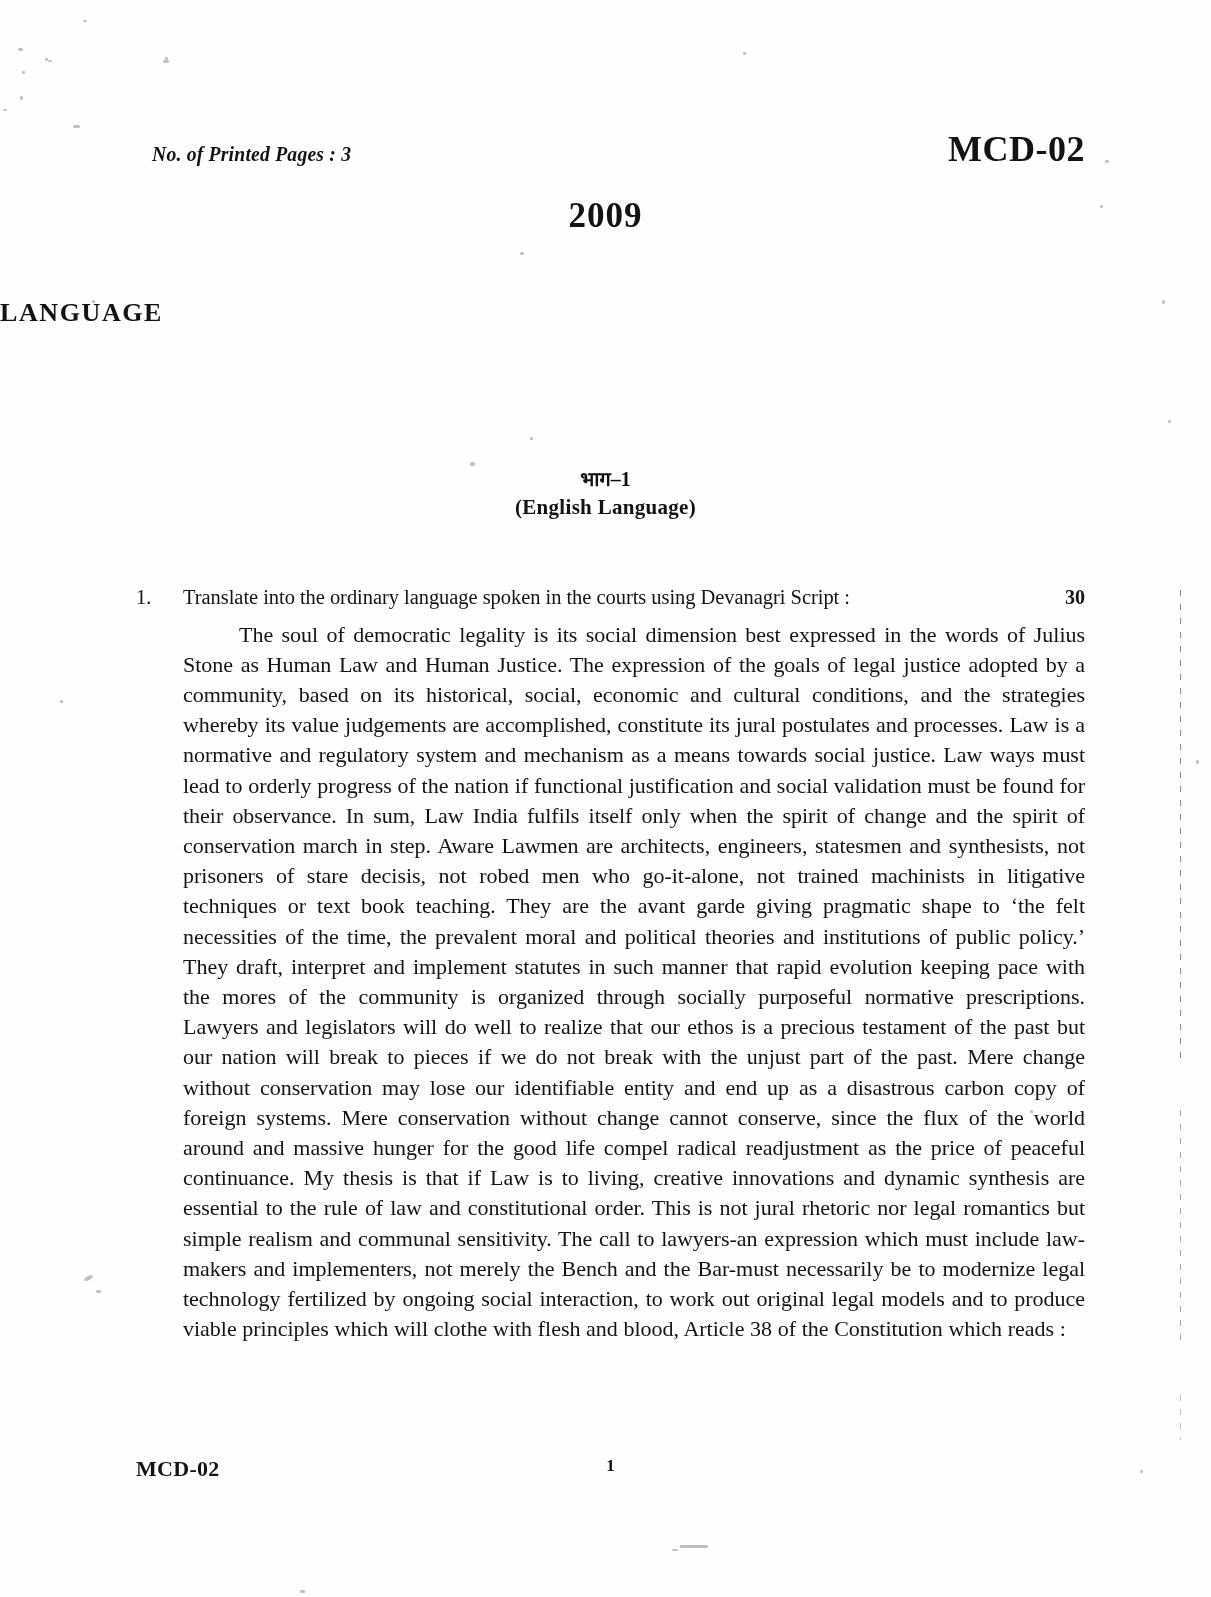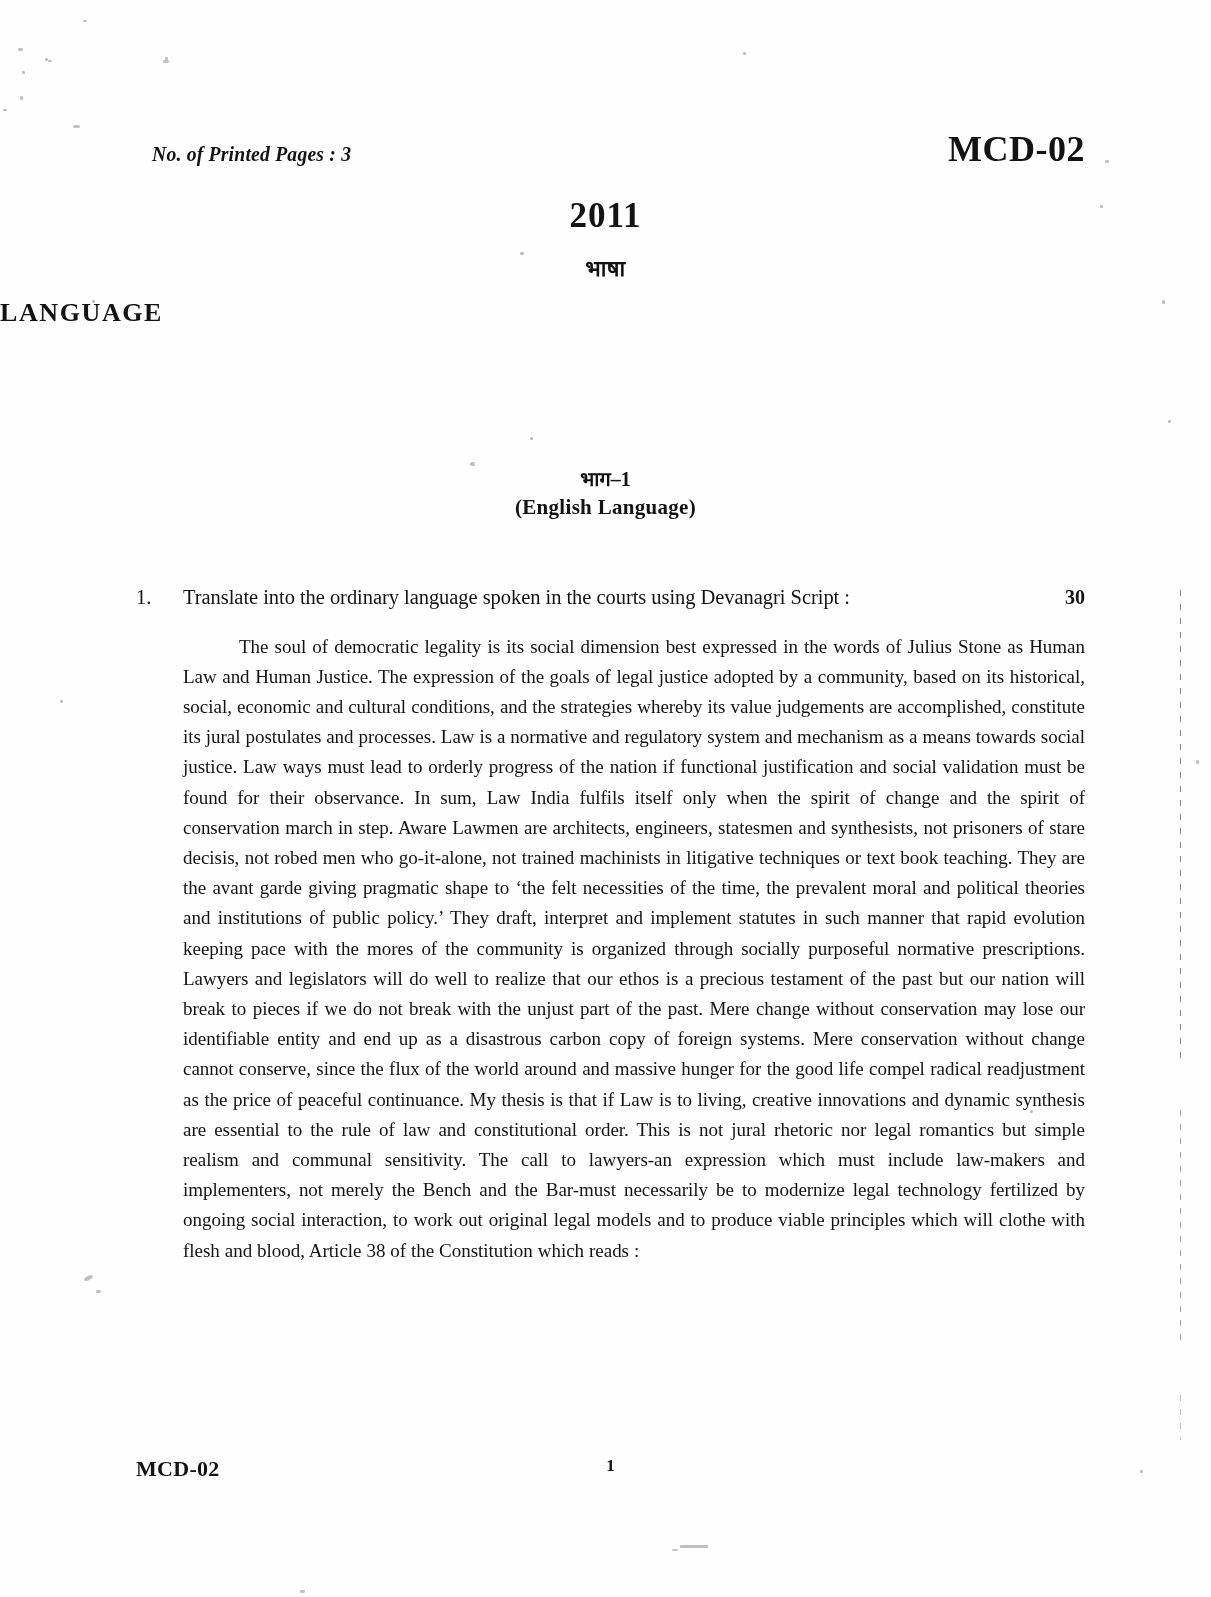--- a/index.html
+++ b/index.html
@@ -190,23 +190,23 @@
     letter-spacing: -.05px;
   }
   .q-marks {
     flex: 0 0 auto;
     font-weight: bold;
     font-size: 20px;
     padding-left: 14px;
   }
 
   .passage {
-    margin-top: 22px;
+    margin-top: 10px;
     padding-left: 47px;
-    font-size: 19px;
+    font-size: 22px;
     line-height: 30.2px;
     text-align: justify;
     text-align-last: left;
     text-indent: 56px;
     letter-spacing: -.02px;
     word-spacing: .2px;
     hyphens: none;
   }
 
   
@@ -272,23 +272,22 @@
     <div class="speck" style="left:1196px;top:760px; width:3px; height:4px;"></div>
   </div>
 
   <div class="content">
 
     <div class="header-row">
       <div class="printed-pages">No. of Printed Pages : 3</div>
       <div class="paper-code">MCD-02</div>
     </div>
 
-    <div class="year">2011</div>
-
-    <div class="subject-hi">भाषा</div>
+    <div class="year">2009</div>
+
 
     <div class="subject-en">LANGUAGE</div>
 
 
 
     <div class="part-block">
       <div class="part-hi">भाग–1</div>
       <div class="part-sub">(English Language)</div>
     </div>
 

